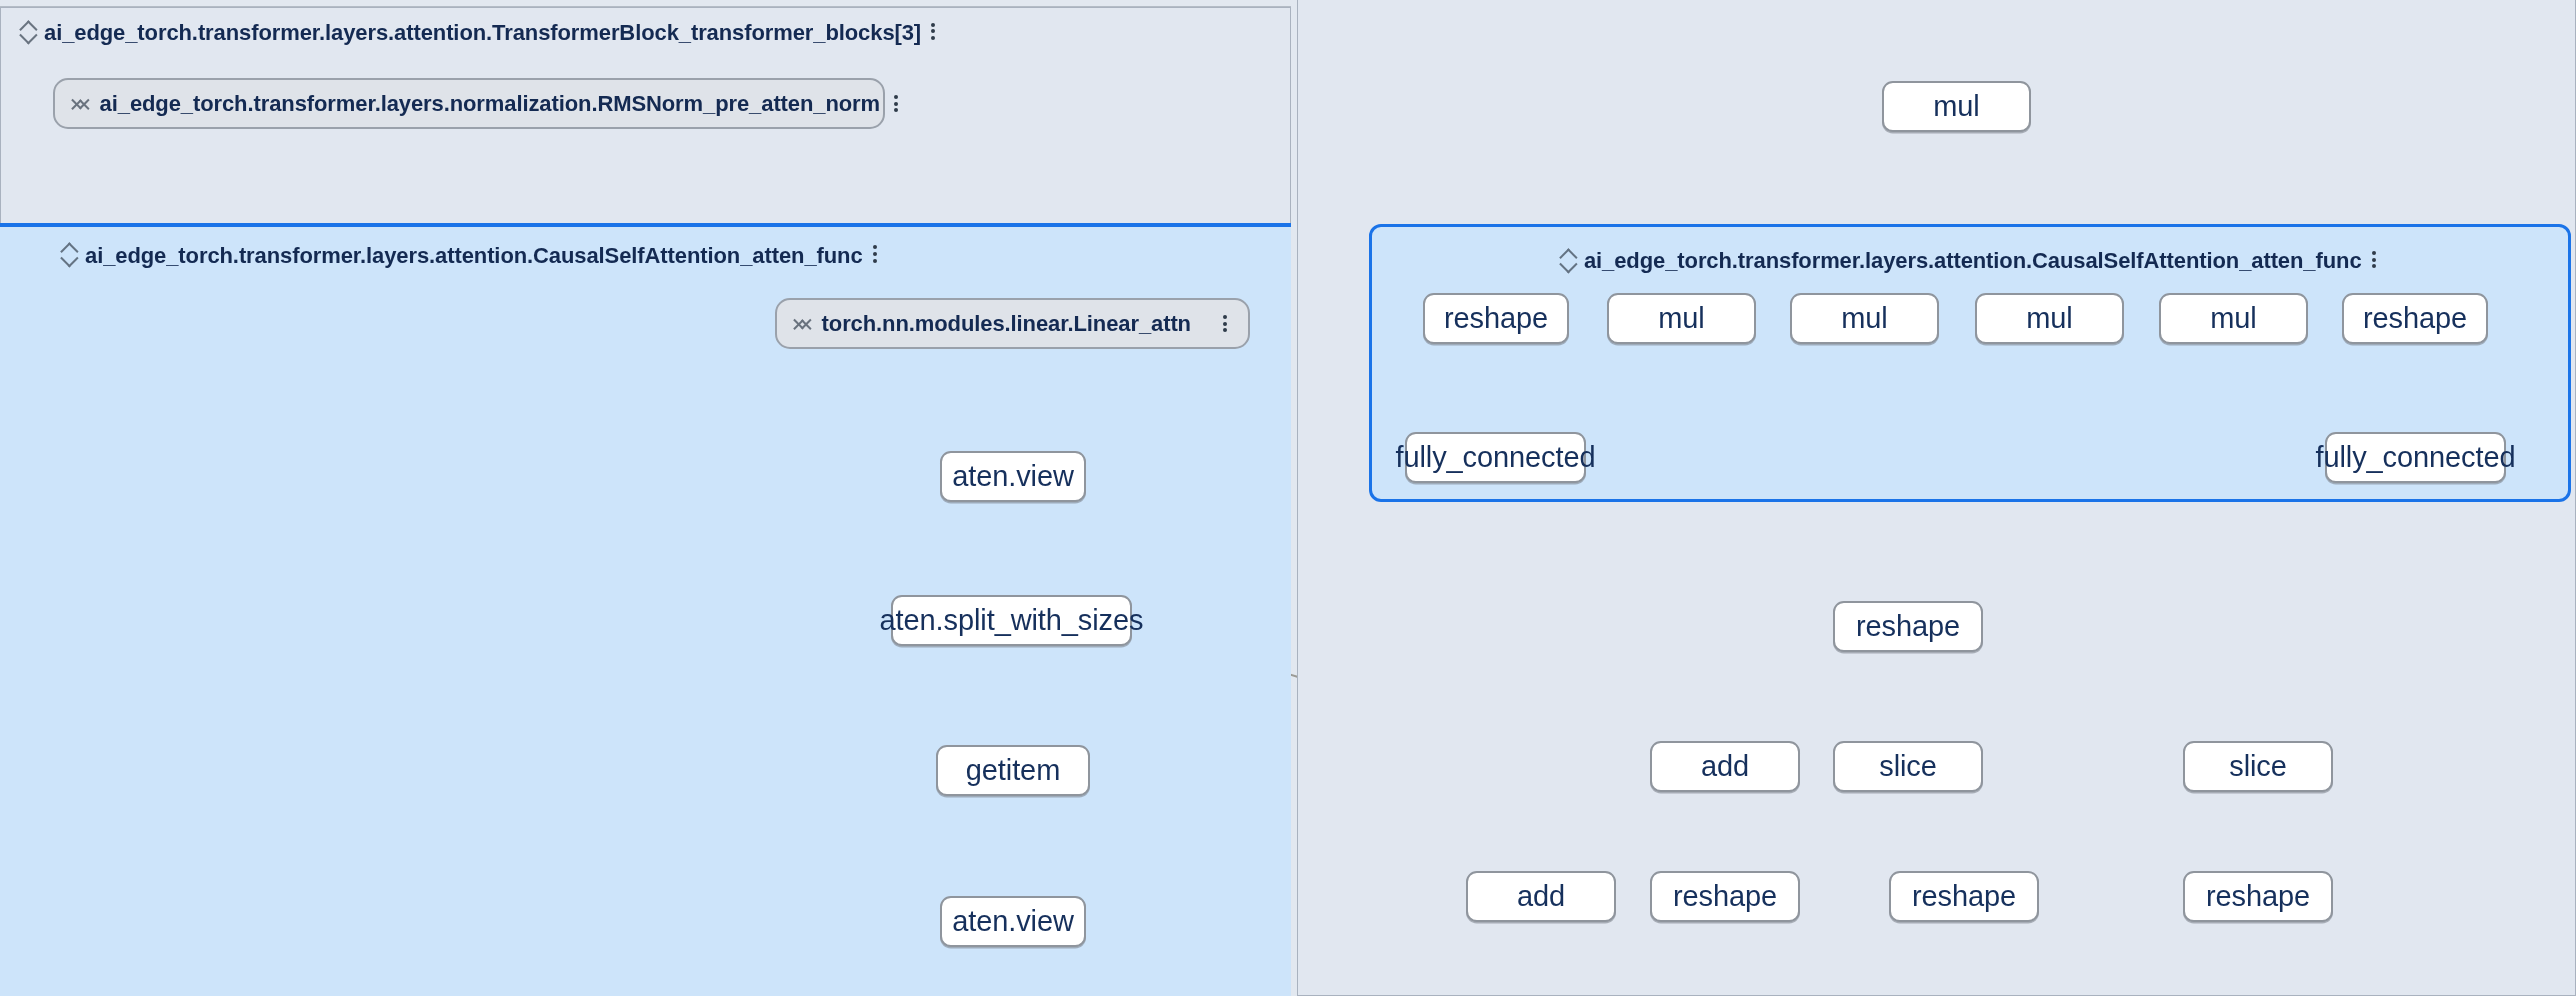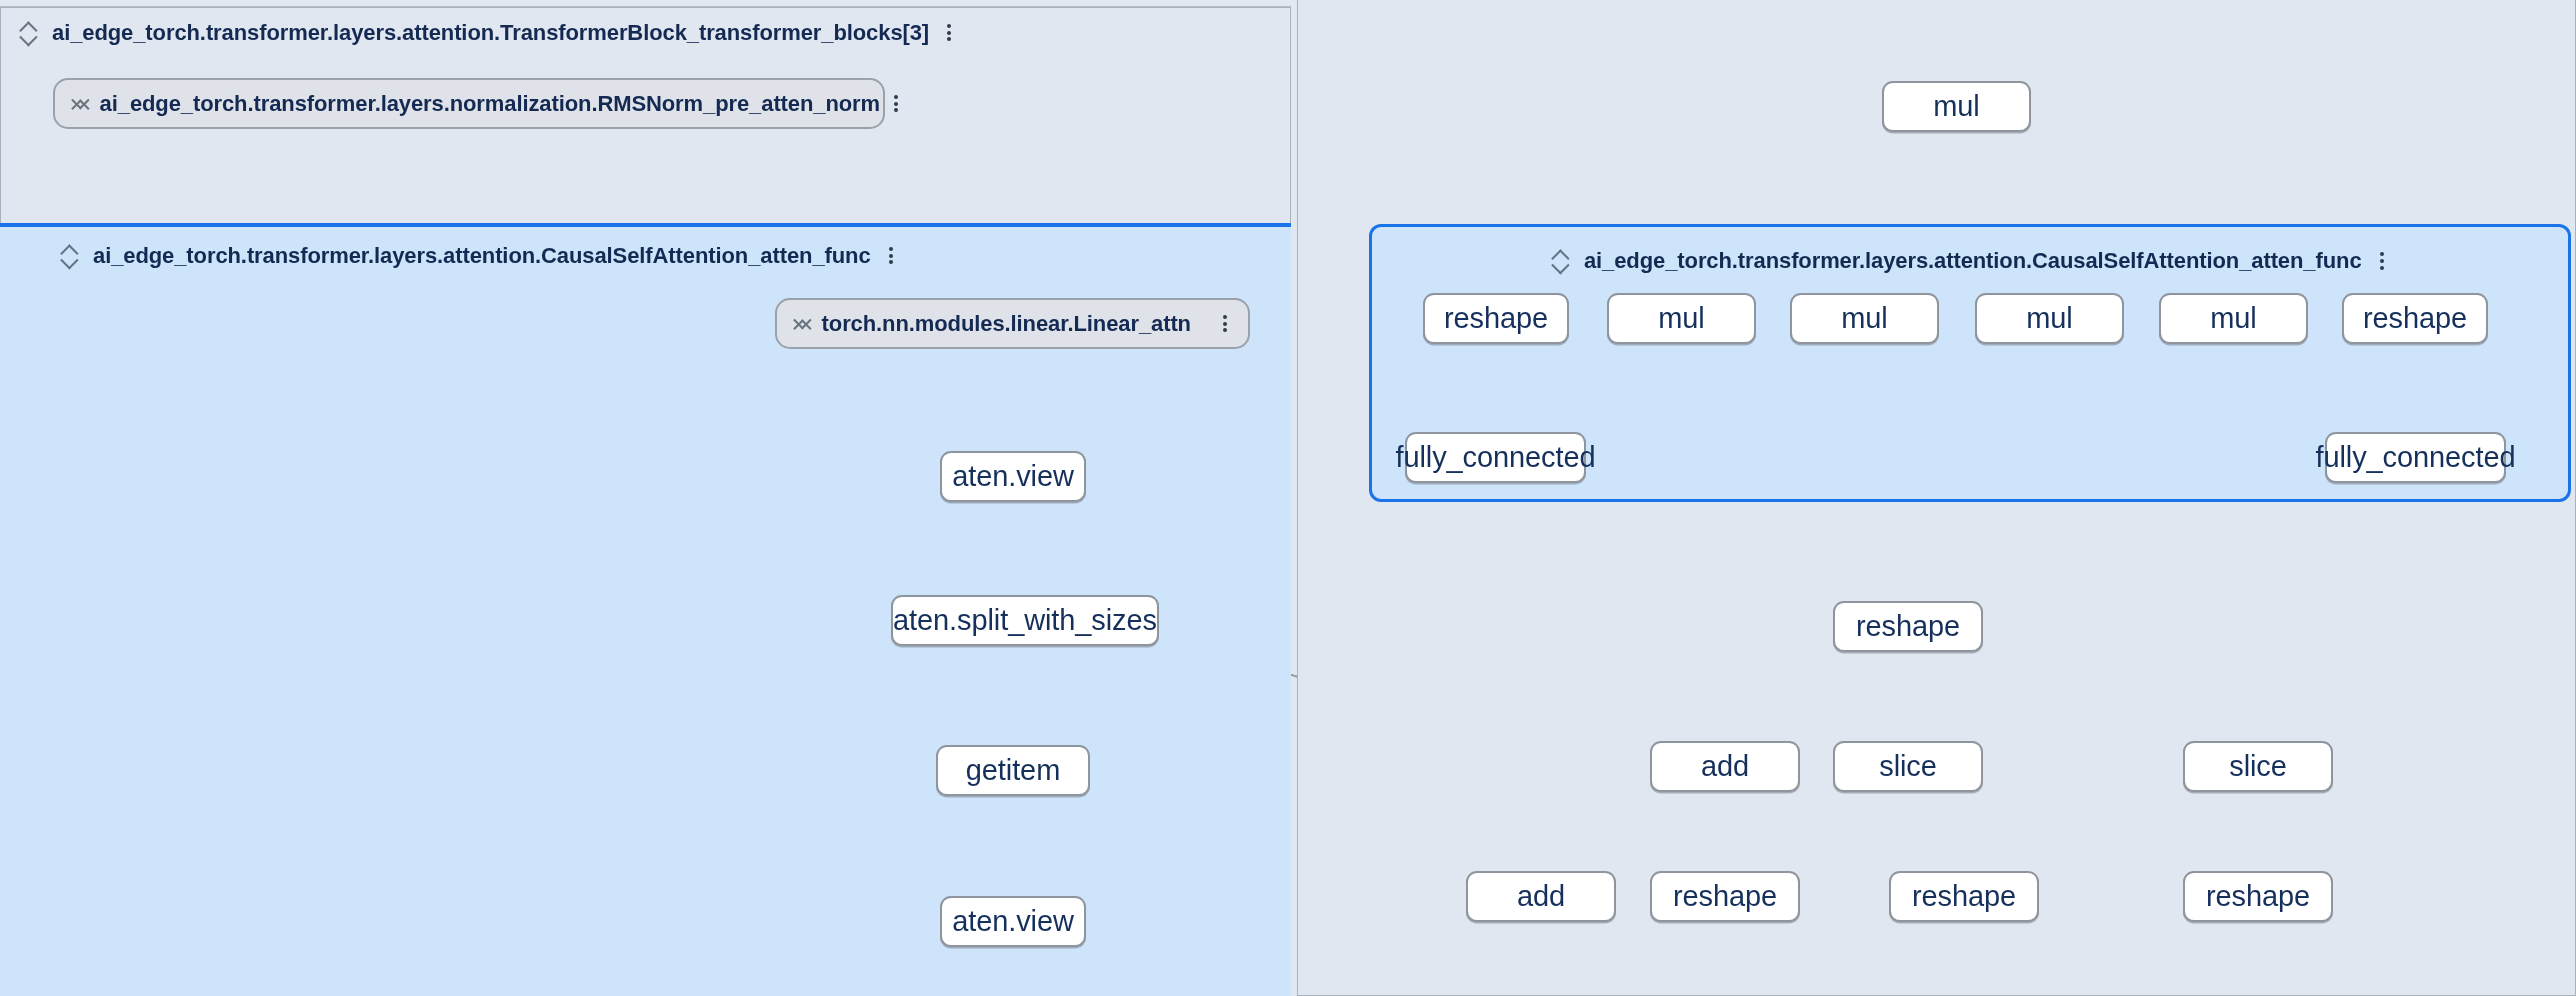--- a/index.html
+++ b/index.html
@@ -35,21 +35,21 @@
   }
 
   .group-header{
     position:absolute;
     top:0;left:0;right:0;
     height:49px;
     display:flex;align-items:center;justify-content:center;
     pointer-events:none;
   }
   .group-header .hdr-inner{
-    display:flex;align-items:center;gap:16px;pointer-events:auto;
+    display:flex;gap:8px;pointer-events:auto;
   }
   .group-title{
     font-size:22px;
     font-weight:700;
     color:#142a52;
     white-space:nowrap;
     letter-spacing:-0.1px;
   }
 
   
@@ -240,21 +240,21 @@
       <span></span>
         <span></span>
         <span></span>
     </span>
   </div>
 
   <div class="op-node" style="left:940px;top:451px;width:146px;">
     <span class="op-label">aten.view</span>
   </div>
 
-  <div class="op-node" style="left:891px;top:595px;width:268px;">
+  <div class="op-node" style="left:891px;top:595px;width:241px;">
     <span class="op-label">aten.split_with_sizes</span>
   </div>
 
   <div class="op-node" style="left:936px;top:745px;width:154px;text-align:right;">
     <span class="op-label">getitem</span>
   </div>
 
   <div class="op-node" style="left:940px;top:896px;width:146px;">
     <span class="op-label">aten.view</span>
   </div>

